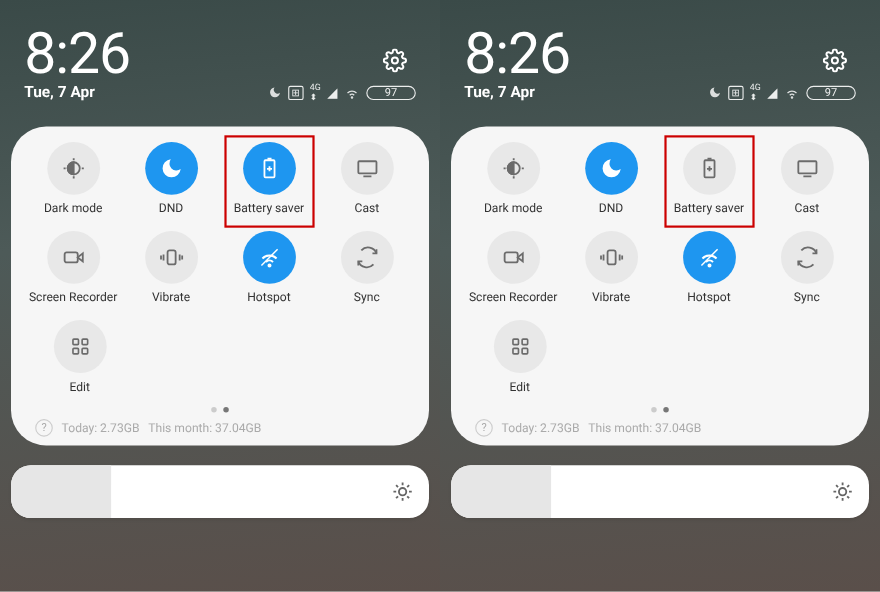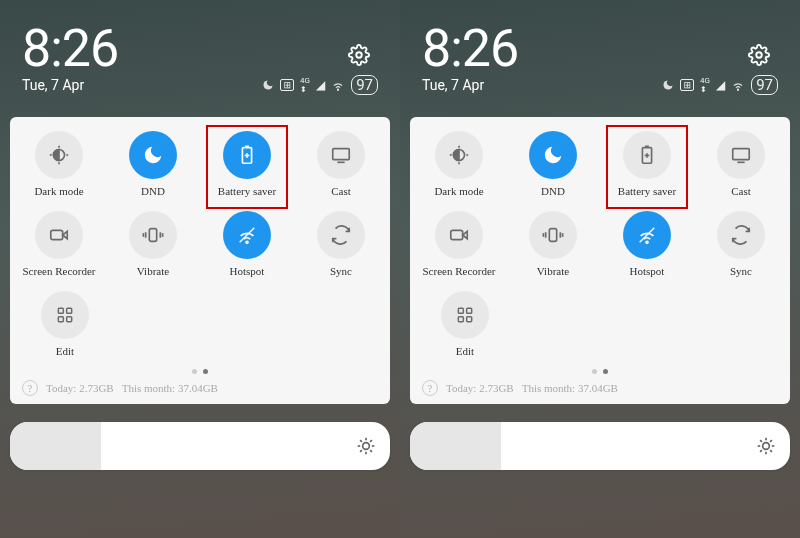--- a/index.html
+++ b/index.html
@@ -1,26 +1,26 @@
 <!DOCTYPE html>
 <html><head>
   <meta charset="utf-8">
   <style>
     * { box-sizing: border-box; margin: 0; padding: 0; }
     body { font-family: -apple-system, Roboto, "Segoe UI", sans-serif; background: #fff; width: 800px; height: 538px; overflow: hidden; display: flex; }
     .phone { width: 400px; height: 538px; background: linear-gradient(175deg, #3a4a48 0%, #4d5a58 40%, #5a4f4a 100%); position: relative; display: flex; flex-direction: column; }
     .statusbar { color: #fff; padding: 18px 22px 8px; }
     .time { font-size: 52px; font-weight: 400; letter-spacing: -1px; }
     .date-row { display: flex; justify-content: space-between; align-items: center; margin-top: -4px; }
-    .date { font-size: 14px; font-weight: 400; }
+    .date { font-size: 14px; font-weight: 700; }
     .status-icons { display: flex; gap: 6px; align-items: center; font-size: 12px; }
     .status-icons svg, .status-icons span { opacity: .9; }
-    .pill { border: 1px solid #fff; border-radius: 8px; font-size: 15px; padding: 0 4px; }
+    .pill { border: 1px solid #fff; border-radius: 8px; font-size: 10px; padding: 0 16px; }
     .gear { position: absolute; top: 44px; right: 30px; }
-    .panel { background: #f6f6f6; margin: 14px 10px 8px; border-radius: 6px; padding: 14px 2px 8px; font-family: Liberation Serif, serif; }
+    .panel { background: #f6f6f6; margin: 14px 10px 8px; border-radius: 32px; padding: 14px 12px 8px; }
     .tiles { display: grid; grid-template-columns: repeat(4, 1fr); row-gap: 14px; }
     .tile { display: flex; flex-direction: column; align-items: center; gap: 6px; position: relative; }
     .circ { width: 48px; height: 48px; border-radius: 50%; background: #e8e8e8; display: flex; align-items: center; justify-content: center; }
     .circ.on { background: #1e96f0; }
     .circ svg { color: #6b6b6b; }
     .circ.on svg { color: #fff; }
     .tile-label { font-size: 11px; color: #333; text-align: center; }
     .highlight { border: 2px solid #c00; position: absolute; top: -6px; width: 82px; height: 84px; }
     .pagedots { display: flex; justify-content: center; gap: 6px; margin-top: 12px; }
     .pagedots span { width: 5px; height: 5px; border-radius: 50%; background: #ccc; }

